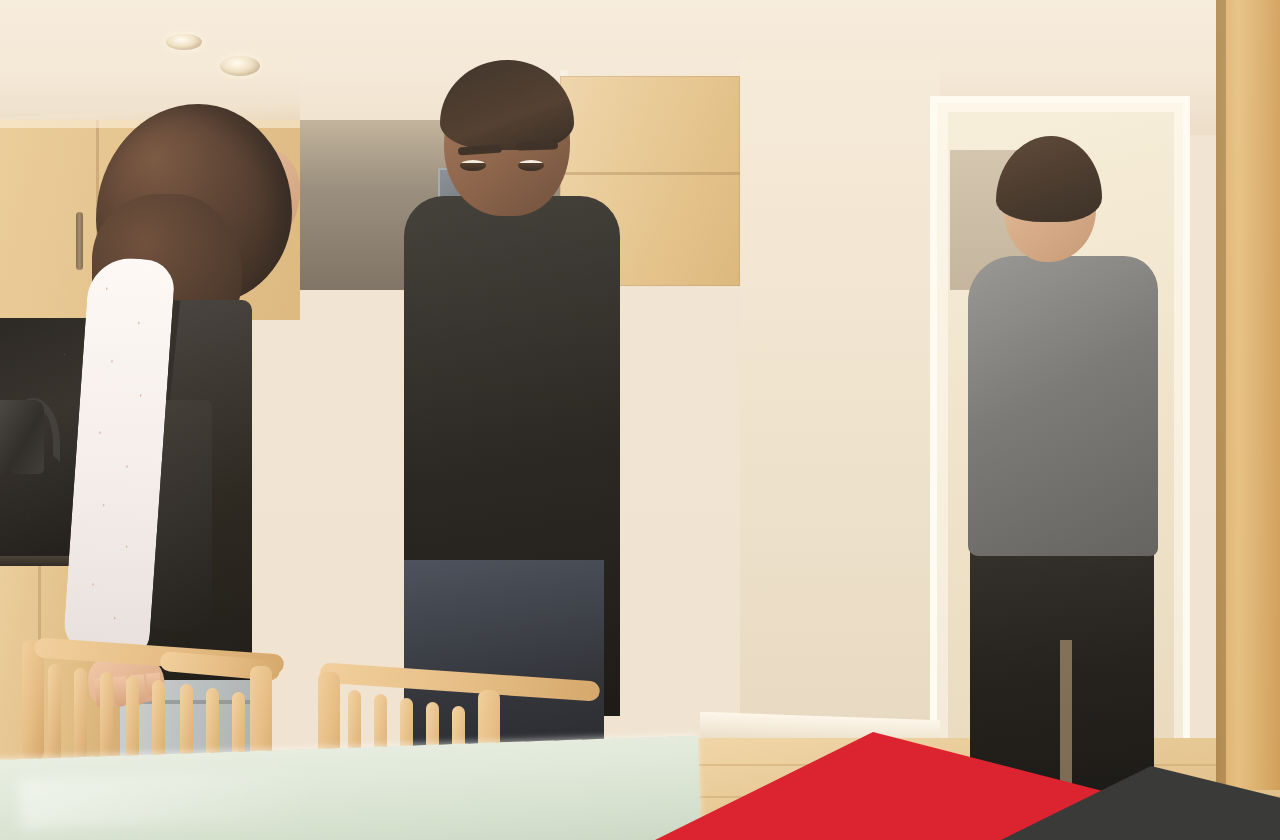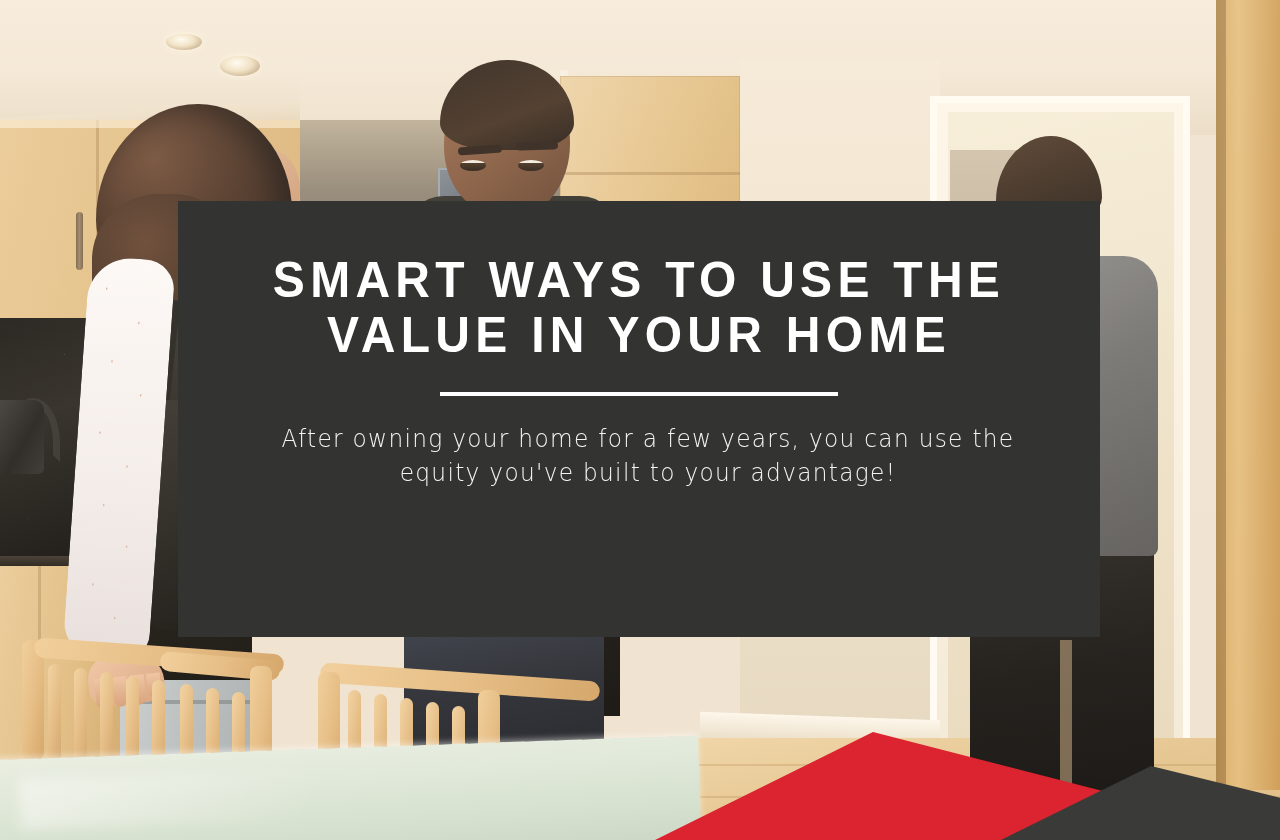--- a/index.html
+++ b/index.html
@@ -555,22 +555,17 @@
     <div class="slat" style="left:452px; top:706px; height:116px;"></div>
     <div class="chair chair-post" style="left:478px; top:690px; height:130px;"></div>
 
     <div class="table">
       <div class="table-sheen"></div>
     </div>
 
     <div class="photo-warm"></div>
   </div>
 
-  <div class="overlay-card">
-    <h1 class="headline">SMART WAYS TO USE THE VALUE IN YOUR HOME</h1>
-    <div class="divider"></div>
-    <p class="subtitle">After owning your home for a few years, you can use the equity you've built to your advantage!</p>
-  </div>
 
   <div class="tri tri-red"></div>
   <div class="tri tri-dark"></div>
 
 </div>
 
 </body></html>

